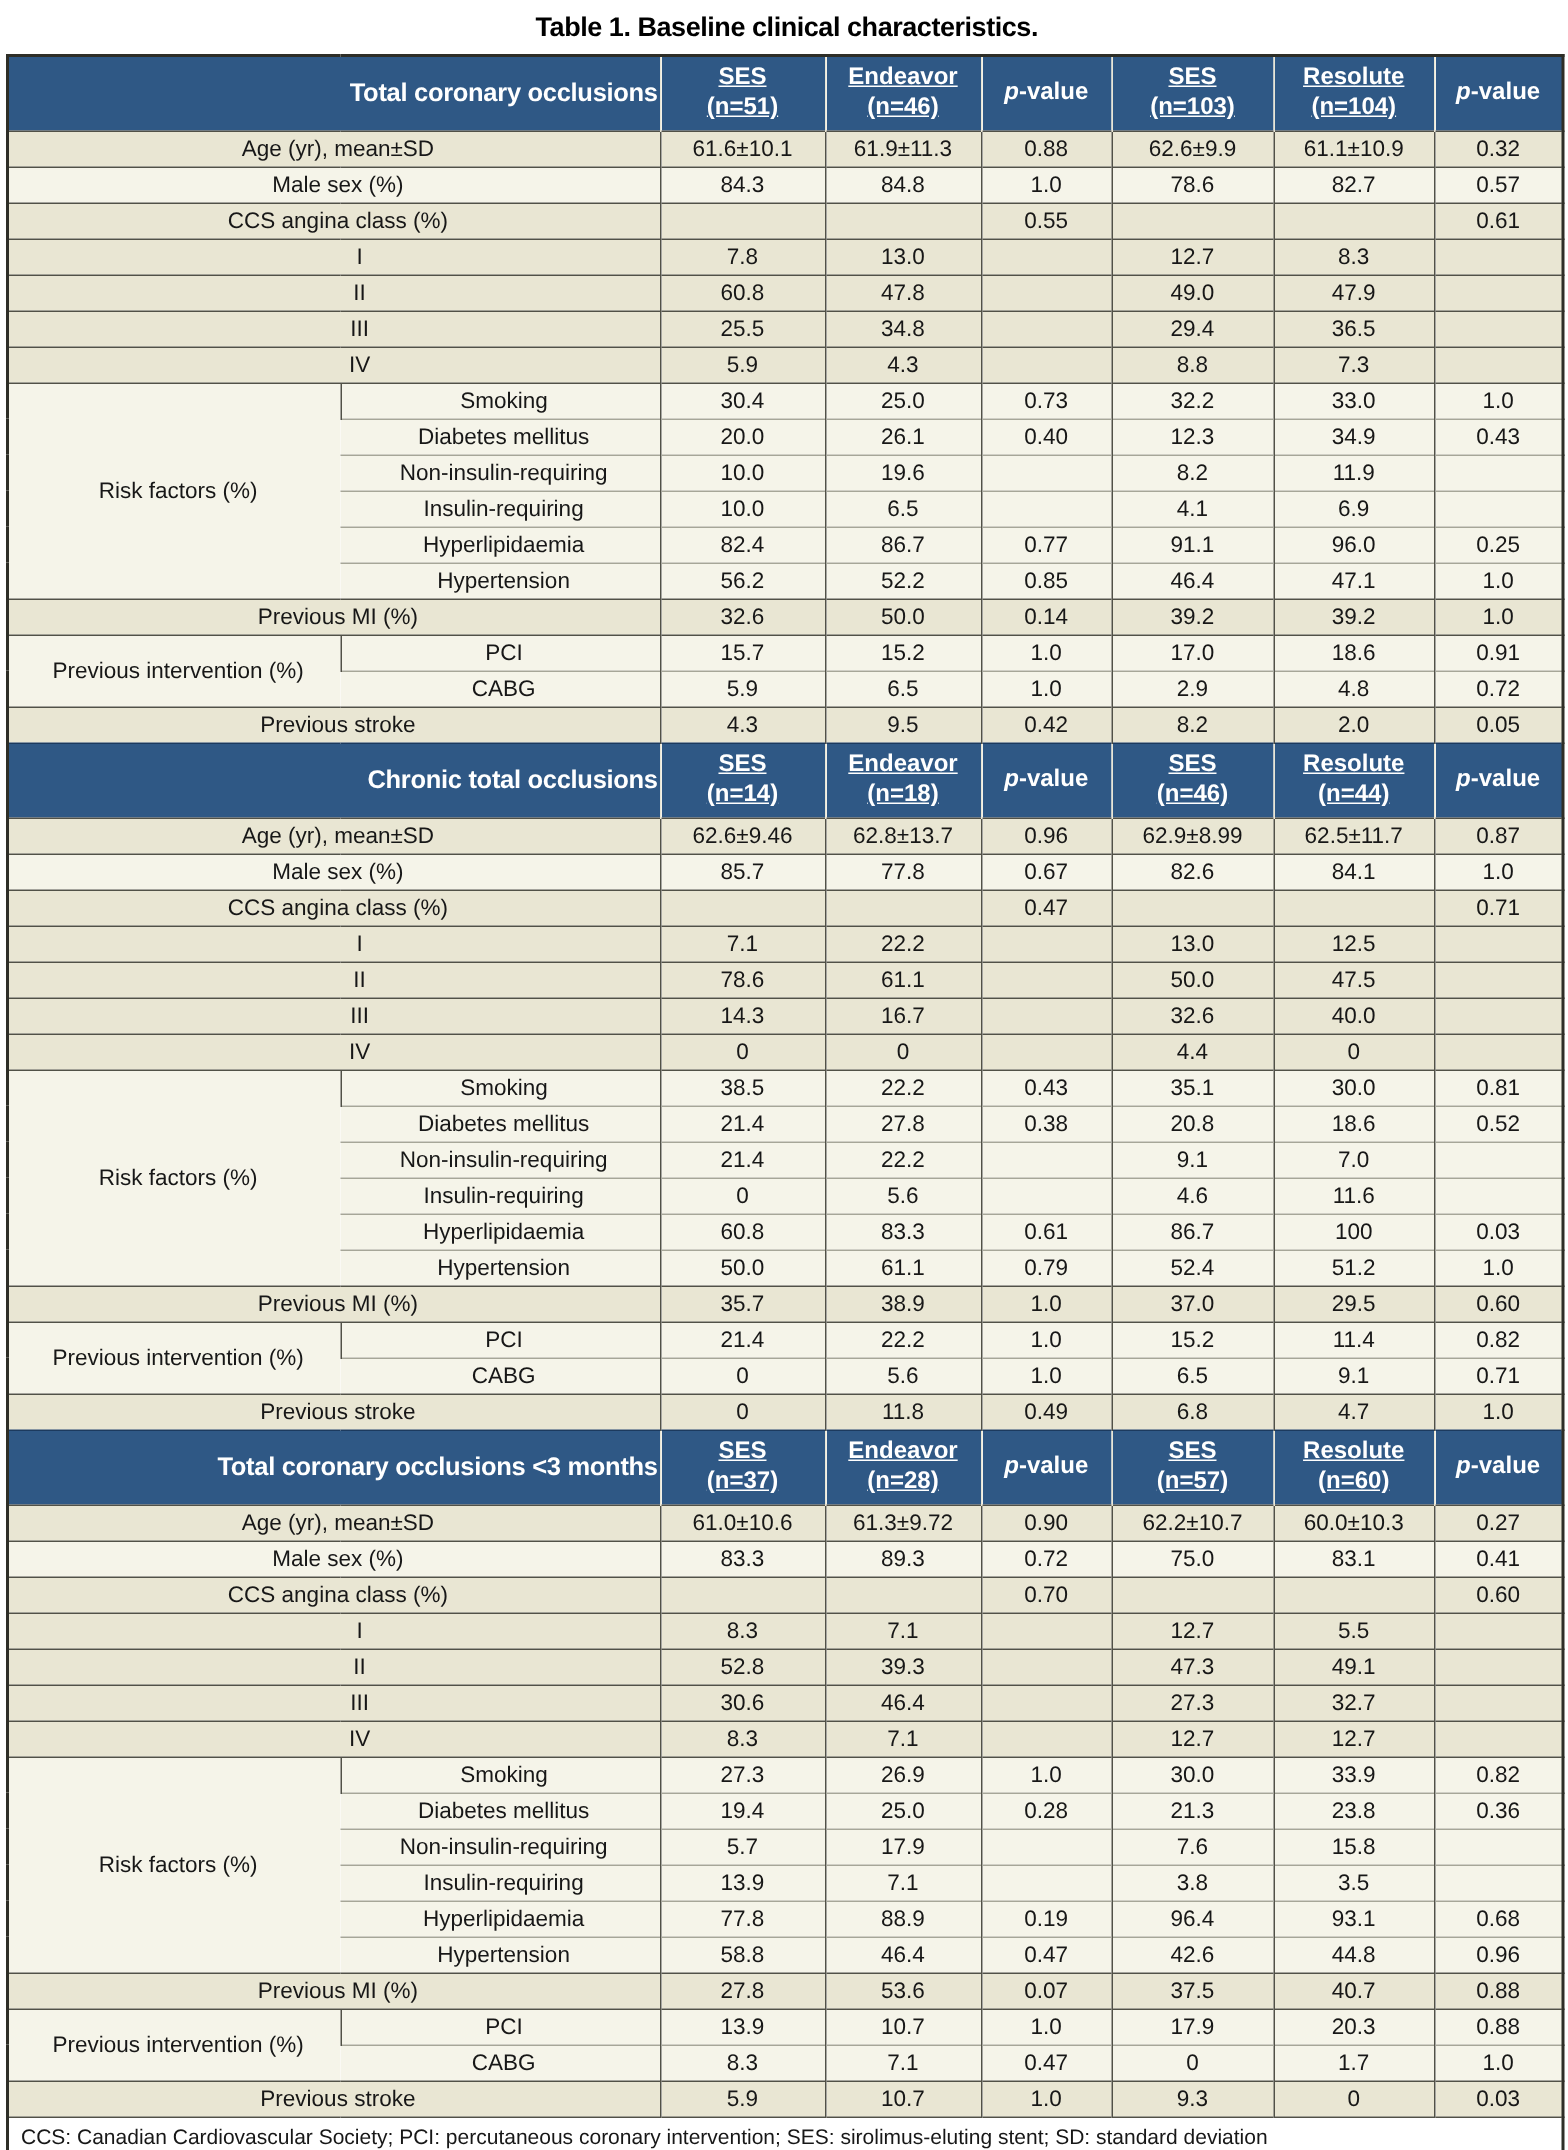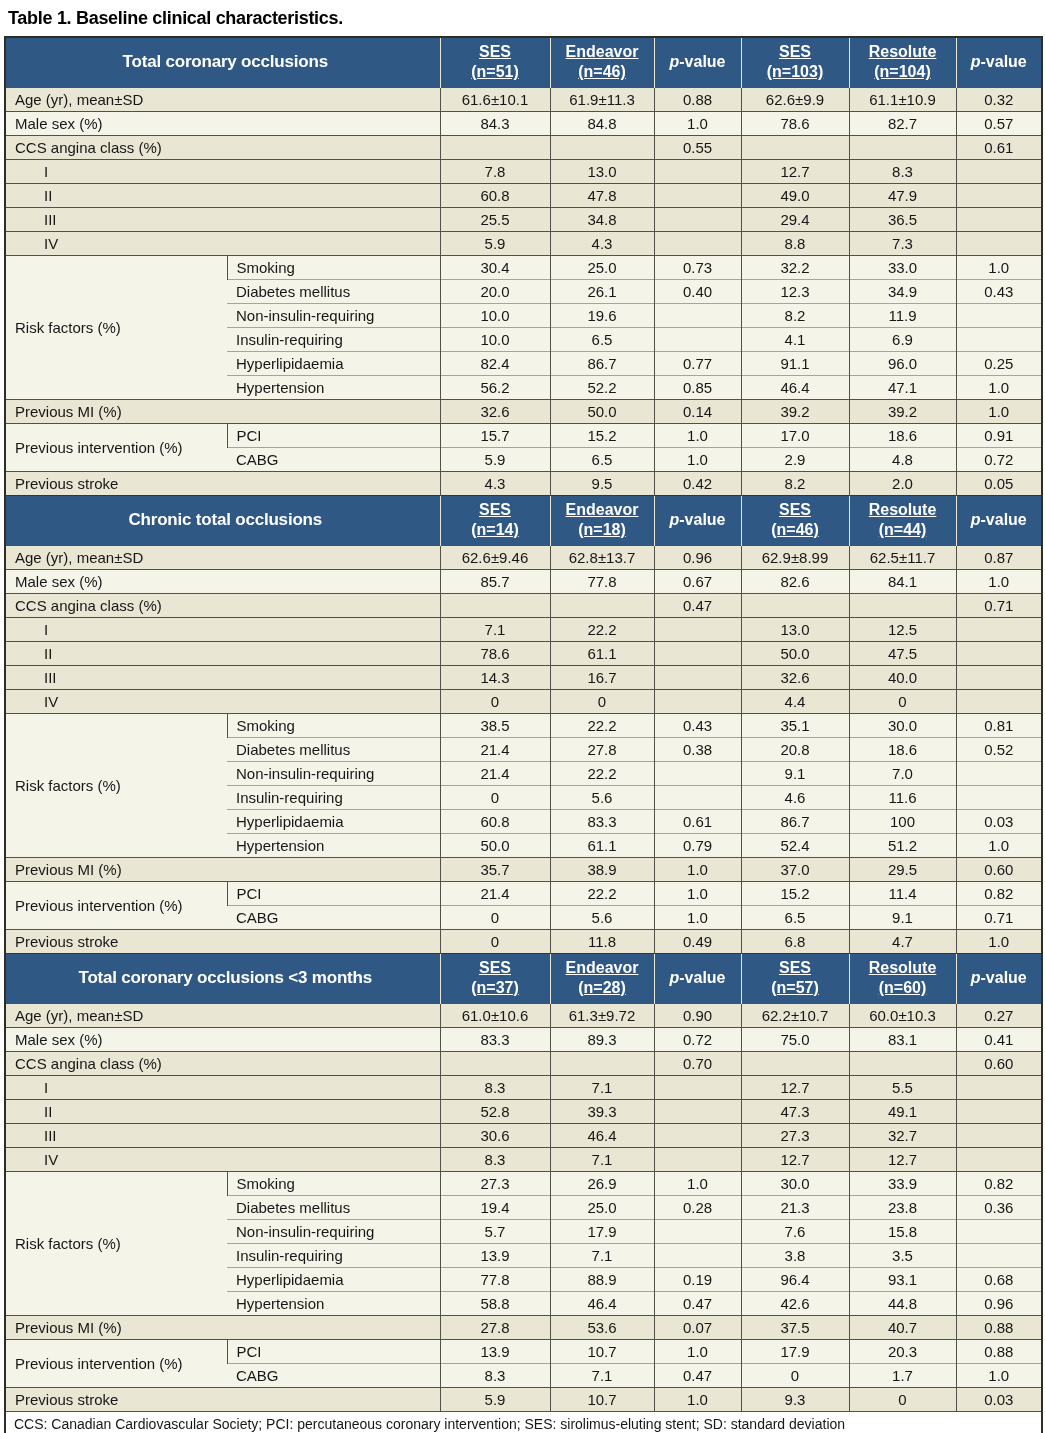--- a/index.html
+++ b/index.html
@@ -1,35 +1,35 @@
 <!DOCTYPE html>
 <html><head>
 <meta charset="utf-8">
 <style>
   html,body{margin:0;padding:0;background:#ffffff;}
   body{font-family:"Liberation Sans",sans-serif;color:#171717;width:1045px;}
   .page{width:1045px;box-sizing:border-box;padding:0 4px;}
-  .table-title{font-size:18px;font-weight:bold;letter-spacing:-0.3px;padding:8px 0 7px 4px;color:#000;}
+  .table-title{font-size:18px;font-weight:bold;letter-spacing:-0.3px;padding:8px 0 7px 4px;color:#000;text-align:center;}
   table.tbl{border-collapse:collapse;table-layout:fixed;width:1037px;empty-cells:show;}
   table.tbl{border:2px solid #2e2e27;}
   td,th{box-sizing:border-box;overflow:hidden;white-space:nowrap;}
   
   td{border-left:1px solid #515147;border-top:1px solid #515147;height:24px;font-size:15px;padding:0;}
   tr td:first-child{border-left:none;}
   tr.light td.sub,tr.light td.val{border-top-color:#a6a698;}
-  .lbl,.sub{text-align:left;padding:0 4px 0 9px;}
+  .lbl,.sub{text-align:center;padding:0 4px 0 9px;}
   .lbl.indent{padding-left:38px;}
   .val{text-align:center;}
   tr.beige td{background:#e9e6d3;}
   tr.cream td{background:#f5f4e9;}
   
   tr.head th{background:#2f5885;color:#ffffff;font-weight:bold;height:50px;
              border-left:1px solid #e9e6d4;border-top:1px solid #1c3a5e;}
   tr.head th:first-child{border-left:none;}
-  th.sec-title{text-align:center;padding-left:6px;font-size:17px;letter-spacing:-0.2px;}
+  th.sec-title{text-align:right;padding-left:6px;font-size:17px;letter-spacing:-0.2px;}
   th.col-head{font-size:16px;text-align:center;line-height:1.25;padding:0 2px;}
   th.col-head .hline{display:block;text-decoration:underline;}
   em.pit{font-style:italic;font-weight:bold;}
   
   tfoot td{background:#ffffff;border-top:1px solid #515147;border-left:none;
            text-align:left;font-size:14px;padding:4px 2px 4px 8px;height:25px;}
 </style>
 </head>
 <body>
 

